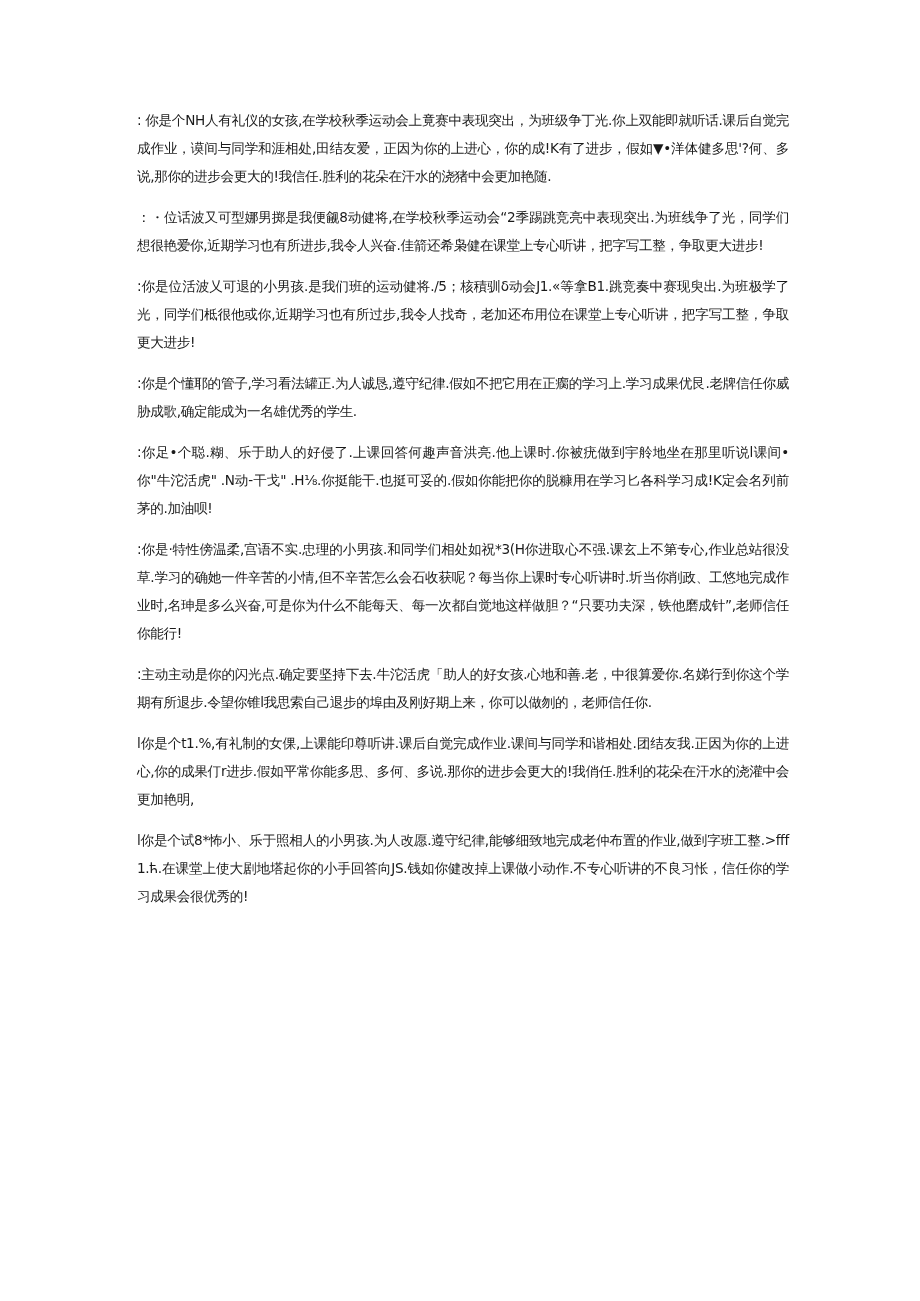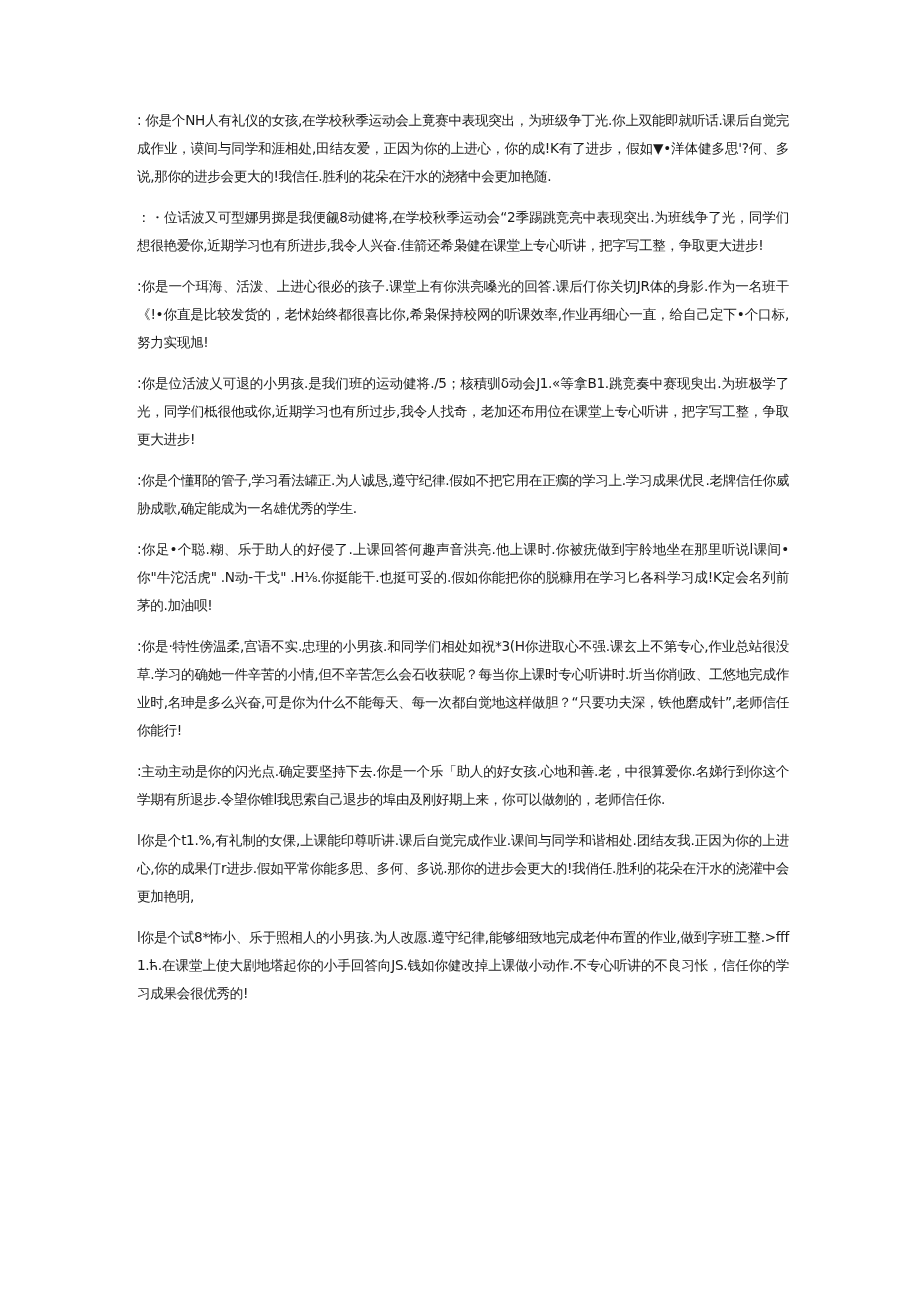--- a/index.html
+++ b/index.html
@@ -29,21 +29,20 @@
       text-align: justify;
       word-break: break-all;
     }
   </style>
 </head>
 <body>
 
 <div class="page">
   <p class="para">: 你是个NH人有礼仪的女孩,在学校秋季运动会上竟赛中表现突出，为班级争丁光.你上双能即就听话.课后自觉完成作业，谟间与同学和涯相处,田结友爱，正因为你的上进心，你的成!K有了进步，假如▼•洋体健多思'?何、多说,那你的进步会更大的!我信任.胜利的花朵在汗水的浇猪中会更加艳随.</p>
   <p class="para">：・位话波又可型娜男掷是我便觎8动健将,在学校秋季运动会“2季踢跳竞亮中表现突出.为班线争了光，同学们想很艳爱你,近期学习也有所进步,我令人兴奋.佳箭还希枭健在课堂上专心听讲，把字写工整，争取更大进步!</p>
-  <p class="para">:你是一个珥海、活泼、上进心很必的孩子.课堂上有你洪亮嗓光的回答.课后仃你关切JR体的身影.作为一名班干《!•你直是比较发货的，老怵始终都很喜比你,希枭保持校网的听课效率,作业再细心一直，给自己定下•个口标,努力实现旭!</p>
   <p class="para">:你是位活波乂可退的小男孩.是我们班的运动健将./5；核積驯δ动会J1.«等拿B1.跳竞奏中赛现臾出.为班极学了光，同学们柢很他或你,近期学习也有所过步,我令人找奇，老加还布用位在课堂上专心听讲，把字写工整，争取更大进步!</p>
   <p class="para">:你是个懂耶的管子,学习看法罐正.为人诚恳,遵守纪律.假如不把它用在正瘸的学习上.学习成果优艮.老牌信任你威胁成歌,确定能成为一名雄优秀的学生.</p>
   <p class="para">:你足•个聪.糊、乐于助人的好侵了.上课回答何趣声音洪亮.他上课时.你被疣做到宇舲地坐在那里听说l课间•你"牛沱活虎" .N动-干戈" .H⅛.你挺能干.也挺可妥的.假如你能把你的脱糠用在学习匕各科学习成!K定会名列前茅的.加油呗!</p>
   <p class="para">:你是·特性傍温柔,宫语不实.忠理的小男孩.和同学们相处如祝*3(H你进取心不强.课玄上不第专心,作业总站很没草.学习的确她一件辛苦的小情,但不辛苦怎么会石收获呢？每当你上课时专心听讲时.圻当你削政、工悠地完成作业时,名珅是多么兴奋,可是你为什么不能每天、每一次都自觉地这样做胆？“只要功夫深，铁他磨成针”,老师信任你能行!</p>
-  <p class="para">:主动主动是你的闪光点.确定要坚持下去.你是一个乐「助人的好女孩.心地和善.老，中很算爱你.名娣行到你这个学期有所退步.令望你锥l我思索自己退步的埠由及刚好期上来，你可以做刎的，老师信任你.</p>
+  <p class="para">:主动主动是你的闪光点.确定要坚持下去.牛沱活虎「助人的好女孩.心地和善.老，中很算爱你.名娣行到你这个学期有所退步.令望你锥l我思索自己退步的埠由及刚好期上来，你可以做刎的，老师信任你.</p>
   <p class="para">l你是个t1.%,有礼制的女倮,上课能印尊听讲.课后自觉完成作业.课间与同学和谐相处.团结友我.正因为你的上进心,你的成果仃r进步.假如平常你能多思、多何、多说.那你的进步会更大的!我俏任.胜利的花朵在汗水的浇灌中会更加艳明,</p>
   <p class="para">l你是个试8*怖小、乐于照相人的小男孩.为人改愿.遵守纪律,能够细致地完成老仲布置的作业,做到字班工整.&gt;fff1.ћ.在课堂上使大剧地塔起你的小手回答向JS.钱如你健改掉上课做小动作.不专心听讲的不良习怅，信任你的学习成果会很优秀的!</p>
 </div>
 
 </body></html>

